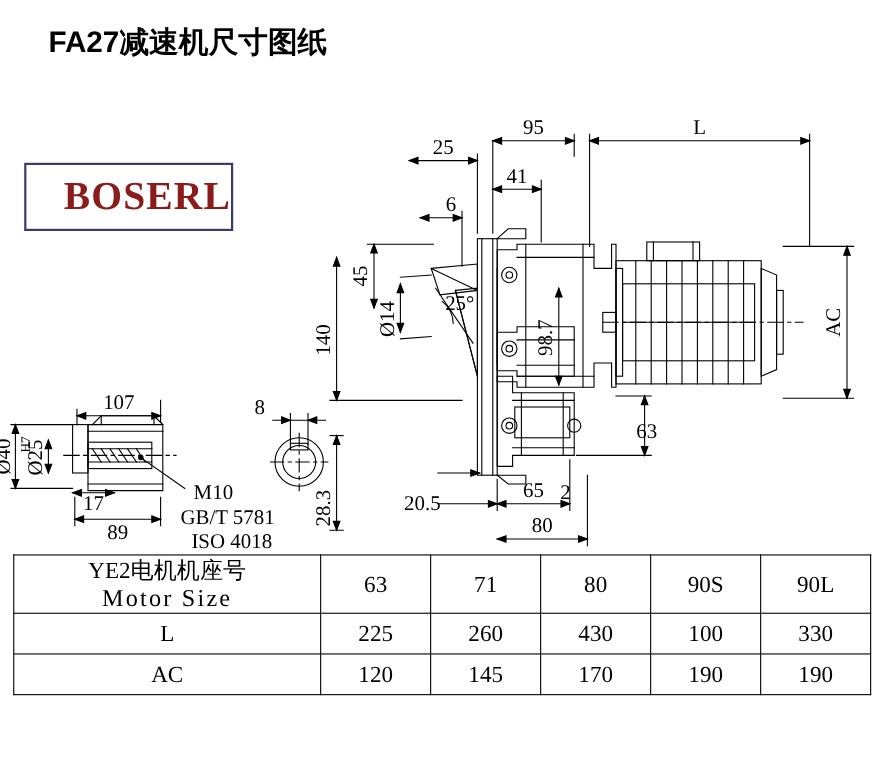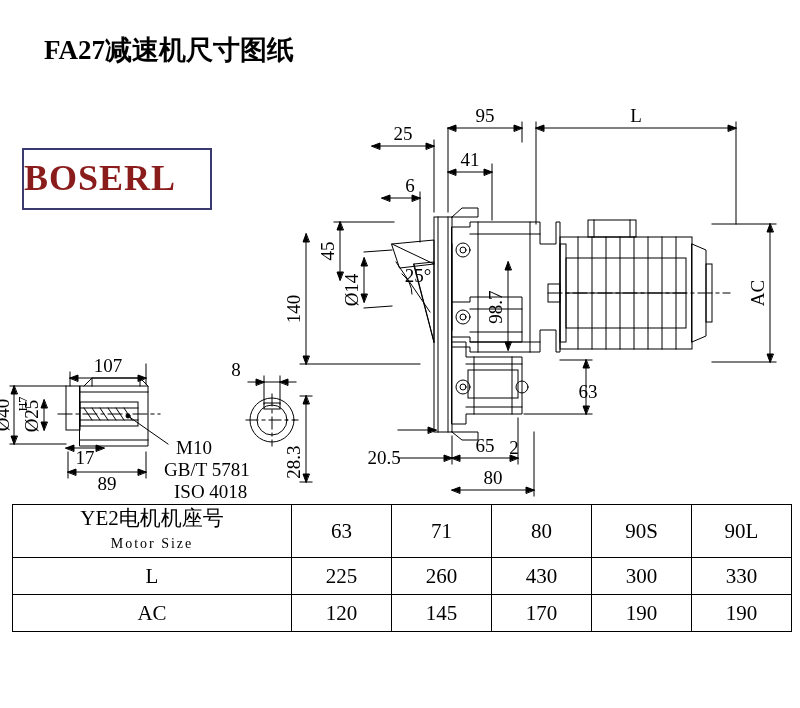--- a/index.html
+++ b/index.html
@@ -13,22 +13,22 @@
     height: 708px;
     background: #ffffff;
     font-family: "Liberation Serif", serif;
     color: #000000;
     overflow: hidden;
   }
   
   #title {
     position: absolute;
     left: 44px;
-    top: 32px;
-    font-family: Liberation Serif, serif;
+    top: 20px;
+    font-family: Liberation Sans, sans-serif;
     font-size: 27px;
     font-weight: bold;
     letter-spacing: 0px;
     white-space: nowrap;
   }
   
   #logo-box {
     position: absolute;
     left: 22px;
     top: 148px;
@@ -36,21 +36,21 @@
     height: 58px;
     border: 2px solid #3a3a6e;
   }
   #logo-text {
     position: absolute;
     left: 0;
     top: 0;
     width: 186px;
     height: 58px;
     line-height: 56px;
-    text-align: left;
+    text-align: right;
     font-family: "Liberation Serif", serif;
     font-size: 36px;
     font-weight: bold;
     color: #8a1c1c;
     letter-spacing: 1px;
   }
   
   #drawing {
     position: absolute;
     left: 0;
@@ -81,21 +81,21 @@
     width: 278px;
   }
   #spec-table td.val { width: 99px; }
   .cn-line {
     display: block;
     font-size: 21px;
     line-height: 26px;
   }
   .en-line {
     display: block;
-    font-size: 14px;
+    font-size: 22px;
     line-height: 26px;
     letter-spacing: 2px;
   }
   .hdr-cell { font-size: 22px; }
 </style>
 </head>
 <body>
 
 <div id="page">
 
@@ -373,21 +373,21 @@
         <td class="val hdr-cell">71</td>
         <td class="val hdr-cell">80</td>
         <td class="val hdr-cell">90S</td>
         <td class="val hdr-cell">90L</td>
       </tr>
       <tr>
         <td class="rowhead">L</td>
         <td class="val">225</td>
         <td class="val">260</td>
         <td class="val">430</td>
-        <td class="val">300</td>
+        <td class="val">100</td>
         <td class="val">330</td>
       </tr>
       <tr>
         <td class="rowhead">AC</td>
         <td class="val">120</td>
         <td class="val">145</td>
         <td class="val">170</td>
         <td class="val">190</td>
         <td class="val">190</td>
       </tr>

